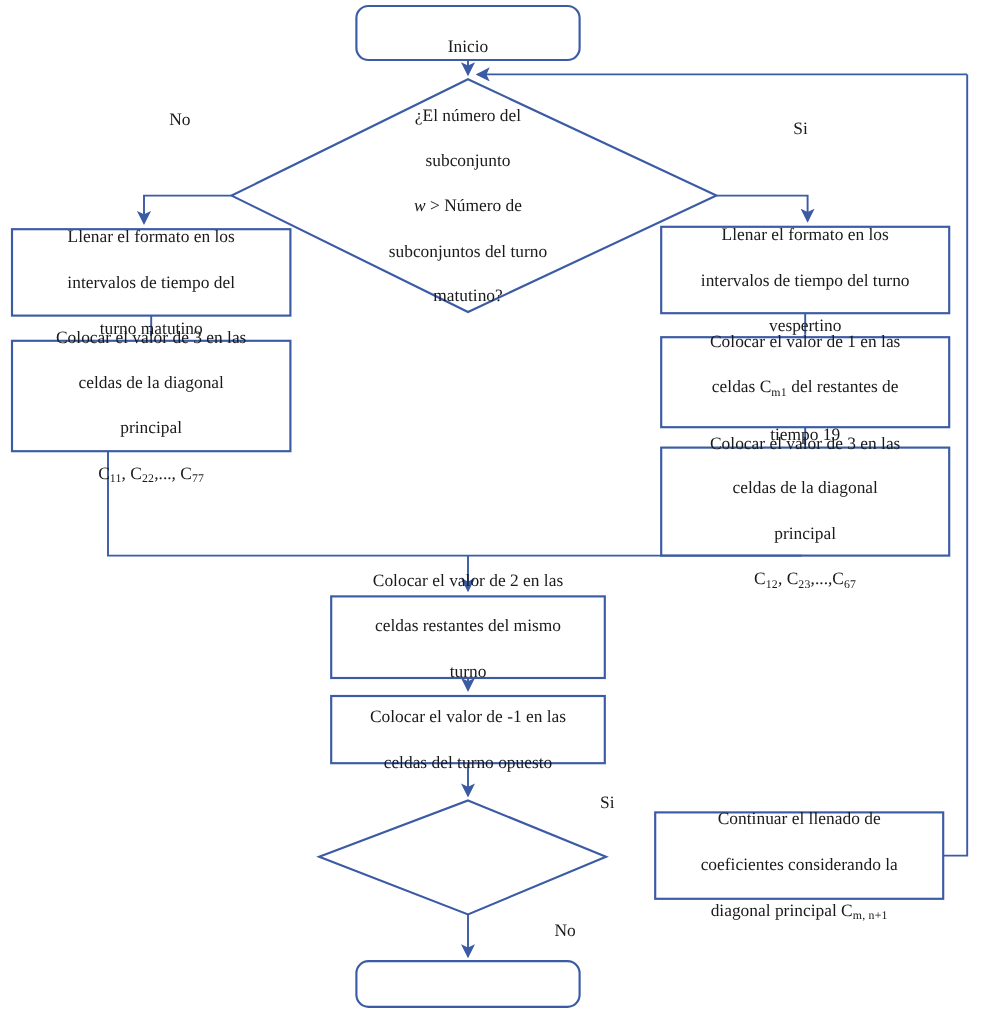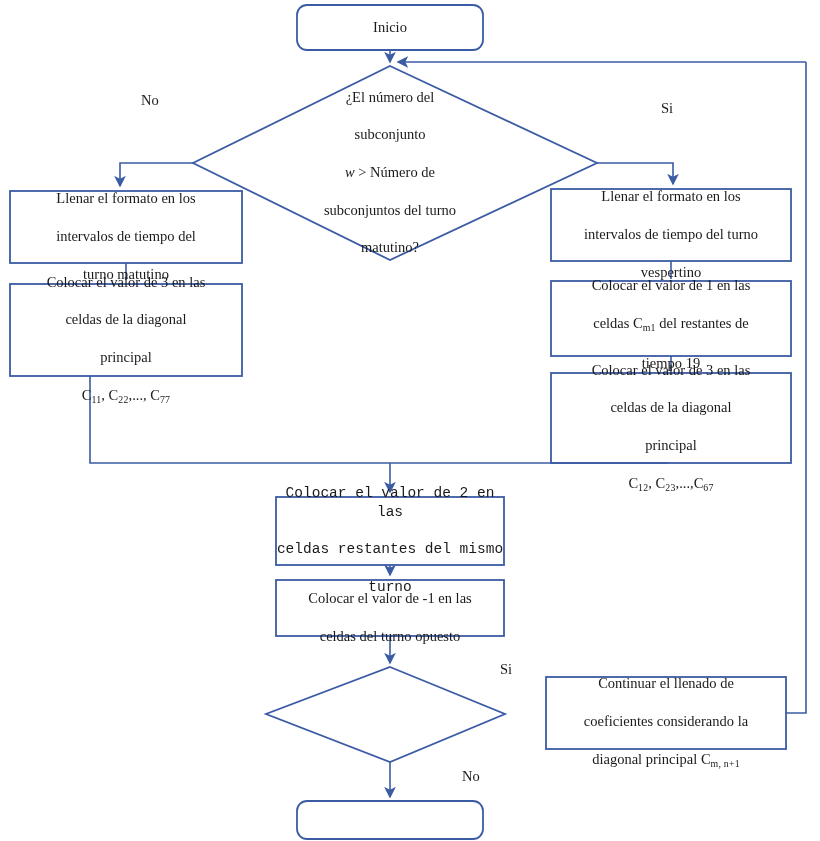--- a/index.html
+++ b/index.html
@@ -108,21 +108,21 @@
     <path d="M 390 463 L 390 492" fill="none" stroke="#3B5BA5" stroke-width="1.6" marker-end="url(#arrow)"></path>
 
     <path d="M 390 565 L 390 575" fill="none" stroke="#3B5BA5" stroke-width="1.6" marker-end="url(#arrow)"></path>
 
     <path d="M 390 636 L 390 663" fill="none" stroke="#3B5BA5" stroke-width="1.6" marker-end="url(#arrow)"></path>
 
     <path d="M 390 762 L 390 797" fill="none" stroke="#3B5BA5" stroke-width="1.6" marker-end="url(#arrow)"></path>
 
   </svg>
 
-  <div class="node-text" style="left:297px; top:5px; width:186px; height:45px;">Inicio</div>
+  <div class="node-text" style="left:297px; top:17px; width:186px; height:45px;">Inicio</div>
 
   <div class="node-text" style="left:250px; top:113px; width:280px; height:100px;">
     <div>
       <span>¿El número del</span><br>
       <span>subconjunto</span><br>
       <span class="ital">w</span><span> &gt; Número de</span><br>
       <span>subconjuntos del turno</span><br>
       <span>matutino?</span>
     </div>
   </div>
@@ -162,21 +162,21 @@
 
   <div class="node-text" style="left:551px; top:373px; width:240px; height:90px;">
     <div>
       <span>Colocar el valor de 3 en las</span><br>
       <span>celdas de la diagonal</span><br>
       <span>principal</span><br>
       <span><span>C</span><span class="sub">12</span><span>, C</span><span class="sub">23</span><span>,...,C</span><span class="sub">67</span></span>
     </div>
   </div>
 
-  <div class="node-text" style="left:276px; top:502px; width:228px; height:58px;font-family:Liberation Mono, monospace;">
+  <div class="node-text" style="left:276px; top:484px; width:228px; height:58px;">
     <div>
       <span>Colocar el valor de 2 en las</span><br>
       <span>celdas restantes del mismo</span><br>
       <span>turno</span>
     </div>
   </div>
 
   <div class="node-text" style="left:276px; top:580px; width:228px; height:56px;">
     <div>
       <span>Colocar el valor de -1 en las</span><br>

